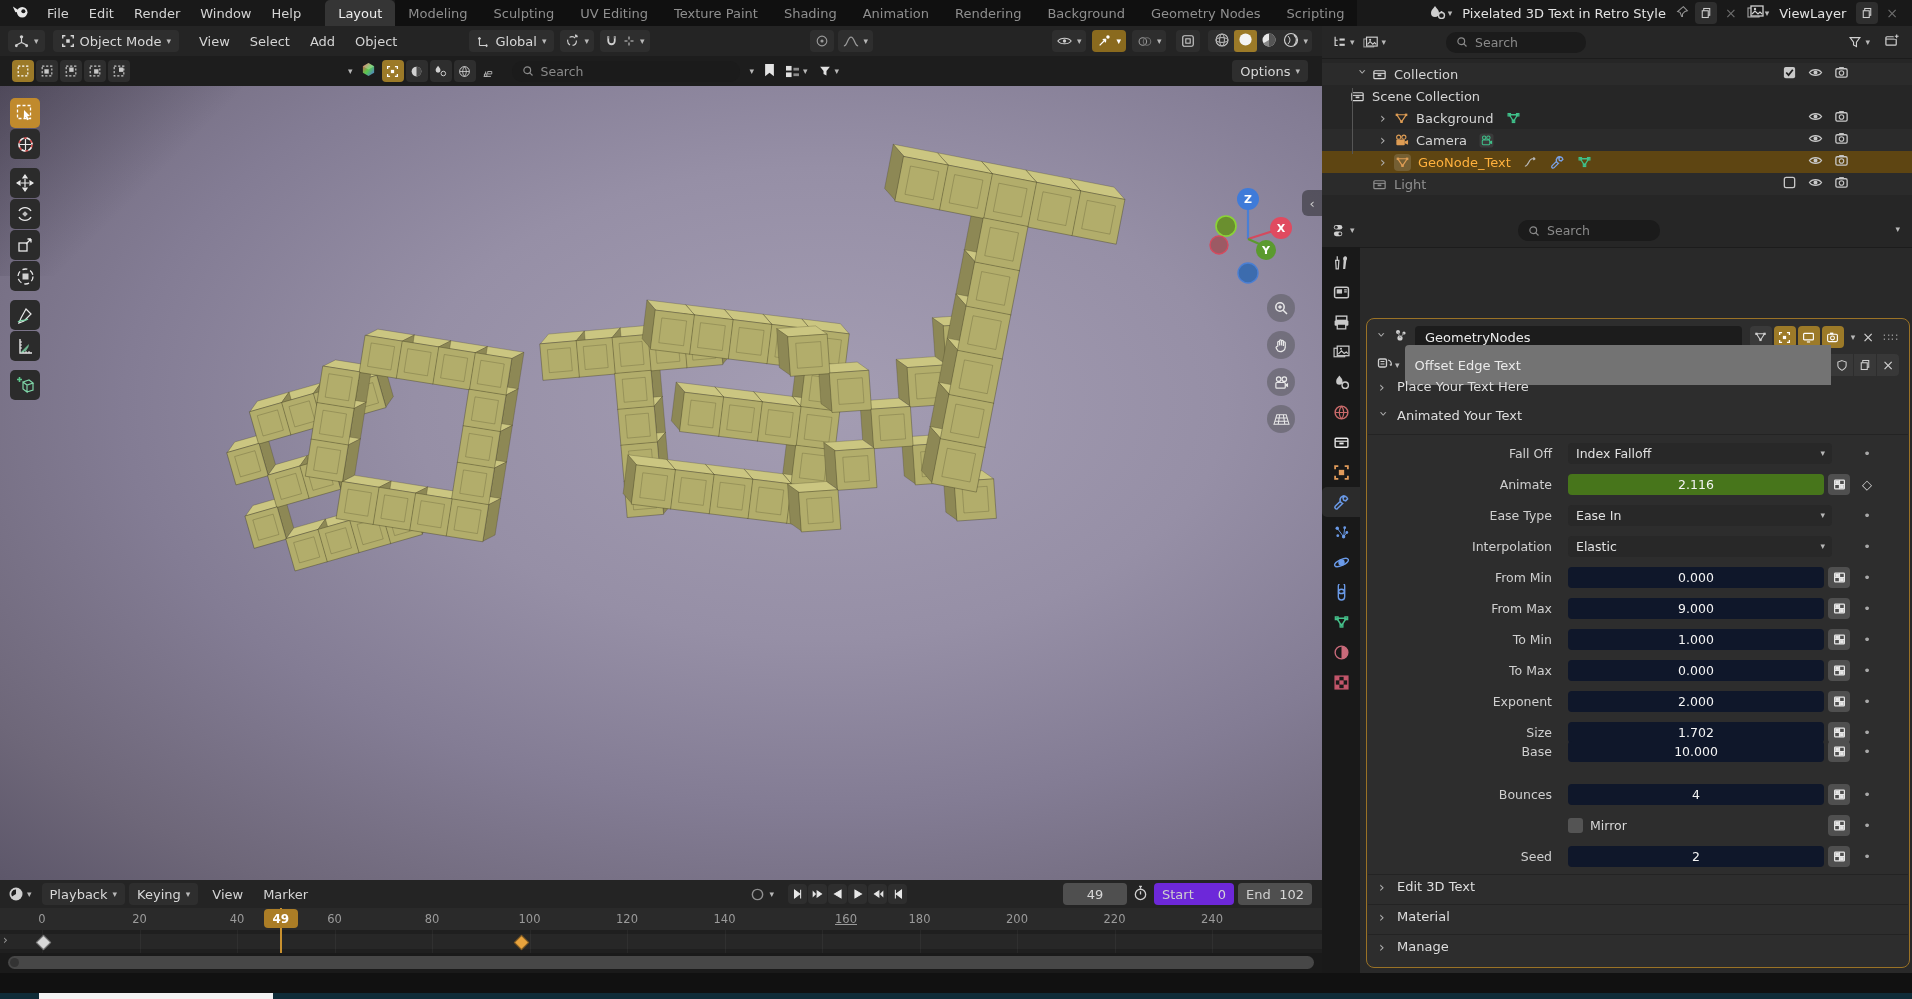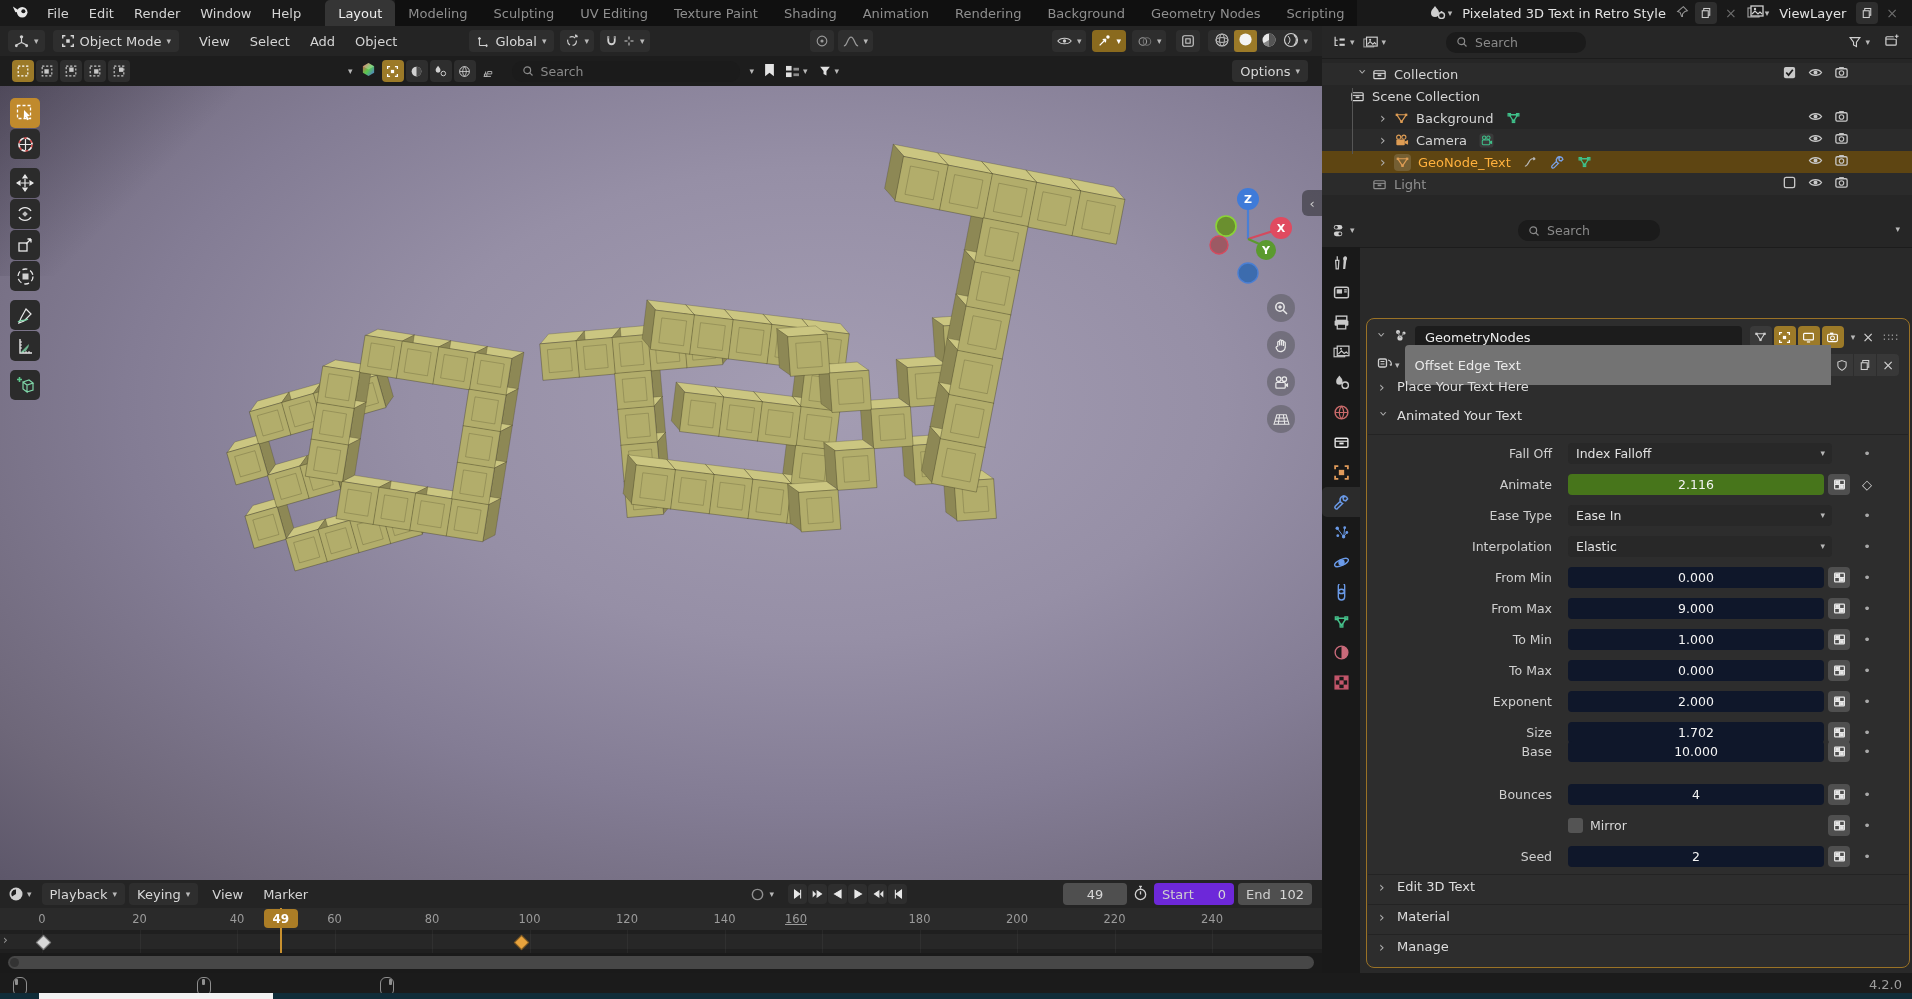--- a/index.html
+++ b/index.html
@@ -1468,21 +1468,21 @@
     </div>
     <div id="tl-ruler">
         <span class="tick-num" style="left: 42px;">0</span>
         <span class="tick-num" style="left: 139.5px;">20</span>
         <span class="tick-num" style="left: 237px;">40</span>
         <span class="tick-num" style="left: 334.5px;">60</span>
         <span class="tick-num" style="left: 432px;">80</span>
         <span class="tick-num" style="left: 529.5px;">100</span>
         <span class="tick-num" style="left: 627px;">120</span>
         <span class="tick-num" style="left: 724.5px;">140</span>
-        <span class="tick-num" style="left: 796px; text-decoration: underline;">160</span>
+        <span class="tick-num" style="left: 846px; text-decoration: underline;">160</span>
         <span class="tick-num" style="left: 919.5px;">180</span>
         <span class="tick-num" style="left: 1017px;">200</span>
         <span class="tick-num" style="left: 1114.5px;">220</span>
         <span class="tick-num" style="left: 1212px;">240</span>
       </div>
     <div id="tl-chan">
       <div id="tl-band"></div>
       <span style="position:absolute;left:3px;top:3px;color:#9a9a9a;font-size:12px">›</span>
     <div class="gline" style="left: 42px;"></div>
         <div class="gline" style="left: 139.5px;"></div>
@@ -1503,28 +1503,16 @@
     <div id="playhead" class="abs" style="top: 28px; width: 2px; height: 45px; left: 279.875px; background: rgb(201, 145, 47);"></div>
     <div id="cf-badge" class="abs" style="top: 29px; height: 19px; width: 34px; background: rgb(171, 125, 38); border-radius: 4px; color: rgb(255, 255, 255); font-weight: bold; font-size: 12px; display: flex; align-items: center; justify-content: center; left: 263.875px;">
         <span>49</span>
       </div>
     <div id="tl-scroll">
       <div id="tl-thumb"></div>
       <div class="abs" style="left:10px;top:5px;width:9px;height:9px;border-radius:50%;background:#333"></div>
     </div>
   </div>
 
-  <div id="statusbar" class="abs">
-    <div class="mouse-ic" style="left:13px">
-        <i style="left:1px"></i>
-      </div>
-    <div class="mouse-ic" style="left:197px">
-        <i style="left:4px"></i>
-      </div>
-    <div class="mouse-ic" style="left:380px">
-        <i style="right:1px"></i>
-      </div>
-    <span class="abs" style="right:10px;top:4px;color:#9e9e9e">4.2.0</span>
-  </div>
   <div id="bottom-strip" class="abs">
       <div class="white"></div>
     </div>
 </div>
 
 </body></html>

